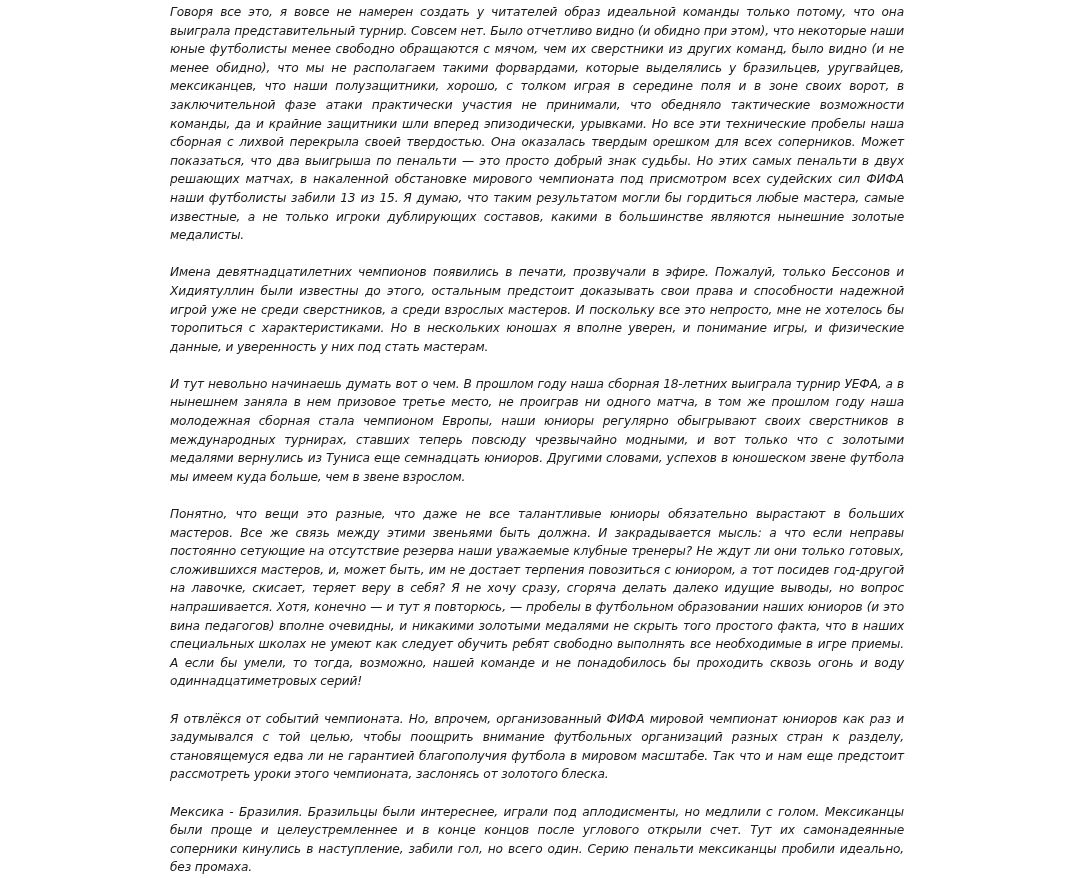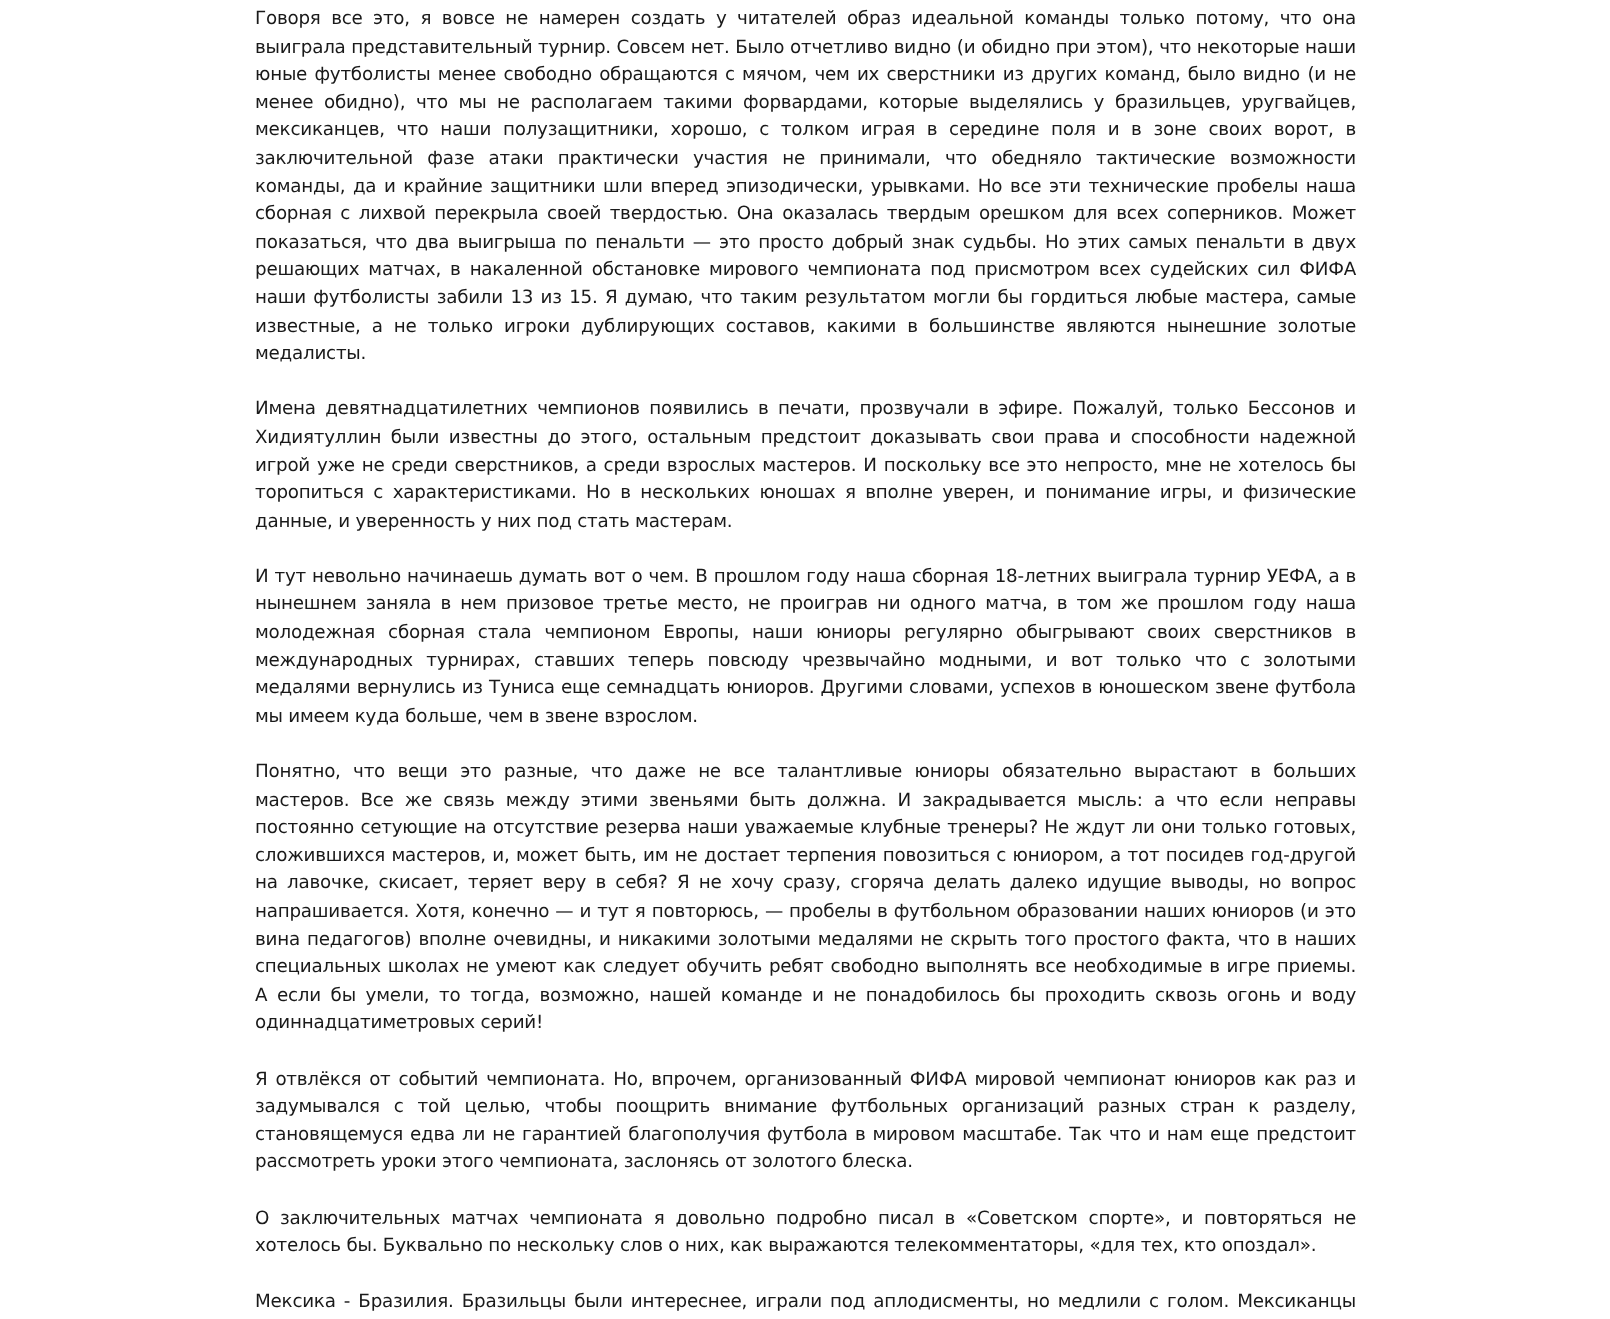--- a/index.html
+++ b/index.html
@@ -9,27 +9,26 @@
     left: 170px;
     top: 3px;
     width: 734px;
     font-family: "DejaVu Sans", sans-serif;
     font-size: 12.2px;
     line-height: 18.6px;
     color: #1a1a1a;
     text-align: justify;
     letter-spacing: -0.15px;
   }
-  .article p { margin: 0 0 18.6px 0; }
+  .article p { margin: 0 0 18.6px 0; font-style: italic; }
 </style>
 </head>
 <body>
 
 <div class="article">
   <p>Говоря все это, я вовсе не намерен создать у читателей образ идеальной команды только потому, что она выиграла представительный турнир. Совсем нет. Было отчетливо видно (и обидно при этом), что некоторые наши юные футболисты менее свободно обращаются с мячом, чем их сверстники из других команд, было видно (и не менее обидно), что мы не располагаем такими форвардами, которые выделялись у бразильцев, уругвайцев, мексиканцев, что наши полузащитники, хорошо, с толком играя в середине поля и в зоне своих ворот, в заключительной фазе атаки практически участия не принимали, что обедняло тактические возможности команды, да и крайние защитники шли вперед эпизодически, урывками. Но все эти технические пробелы наша сборная с лихвой перекрыла своей твердостью. Она оказалась твердым орешком для всех соперников. Может показаться, что два выигрыша по пенальти — это просто добрый знак судьбы. Но этих самых пенальти в двух решающих матчах, в накаленной обстановке мирового чемпионата под присмотром всех судейских сил ФИФА наши футболисты забили 13 из 15. Я думаю, что таким результатом могли бы гордиться любые мастера, самые известные, а не только игроки дублирующих составов, какими в большинстве являются нынешние золотые медалисты.</p>
   <p>Имена девятнадцатилетних чемпионов появились в печати, прозвучали в эфире. Пожалуй, только Бессонов и Хидиятуллин были известны до этого, остальным предстоит доказывать свои права и способности надежной игрой уже не среди сверстников, а среди взрослых мастеров. И поскольку все это непросто, мне не хотелось бы торопиться с характеристиками. Но в нескольких юношах я вполне уверен, и понимание игры, и физические данные, и уверенность у них под стать мастерам.</p>
   <p>И тут невольно начинаешь думать вот о чем. В прошлом году наша сборная 18-летних выиграла турнир УЕФА, а в нынешнем заняла в нем призовое третье место, не проиграв ни одного матча, в том же прошлом году наша молодежная сборная стала чемпионом Европы, наши юниоры регулярно обыгрывают своих сверстников в международных турнирах, ставших теперь повсюду чрезвычайно модными, и вот только что с золотыми медалями вернулись из Туниса еще семнадцать юниоров. Другими словами, успехов в юношеском звене футбола мы имеем куда больше, чем в звене взрослом.</p>
   <p>Понятно, что вещи это разные, что даже не все талантливые юниоры обязательно вырастают в больших мастеров. Все же связь между этими звеньями быть должна. И закрадывается мысль: а что если неправы постоянно сетующие на отсутствие резерва наши уважаемые клубные тренеры? Не ждут ли они только готовых, сложившихся мастеров, и, может быть, им не достает терпения повозиться с юниором, а тот посидев год-другой на лавочке, скисает, теряет веру в себя? Я не хочу сразу, сгоряча делать далеко идущие выводы, но вопрос напрашивается. Хотя, конечно — и тут я повторюсь, — пробелы в футбольном образовании наших юниоров (и это вина педагогов) вполне очевидны, и никакими золотыми медалями не скрыть того простого факта, что в наших специальных школах не умеют как следует обучить ребят свободно выполнять все необходимые в игре приемы. А если бы умели, то тогда, возможно, нашей команде и не понадобилось бы проходить сквозь огонь и воду одиннадцатиметровых серий!</p>
   <p>Я отвлёкся от событий чемпионата. Но, впрочем, организованный ФИФА мировой чемпионат юниоров как раз и задумывался с той целью, чтобы поощрить внимание футбольных организаций разных стран к разделу, становящемуся едва ли не гарантией благополучия футбола в мировом масштабе. Так что и нам еще предстоит рассмотреть уроки этого чемпионата, заслонясь от золотого блеска.</p>
-  <p>О заключительных матчах чемпионата я довольно подробно писал в «Советском спорте», и повторяться не хотелось бы. Буквально по нескольку слов о них, как выражаются телекомментаторы, «для тех, кто опоздал».</p>
   <p>Мексика - Бразилия. Бразильцы были интереснее, играли под аплодисменты, но медлили с голом. Мексиканцы были проще и целеустремленнее и в конце концов после углового открыли счет. Тут их самонадеянные соперники кинулись в наступление, забили гол, но всего один. Серию пенальти мексиканцы пробили идеально, без промаха.</p>
 
 </div>
 
 </body></html>

